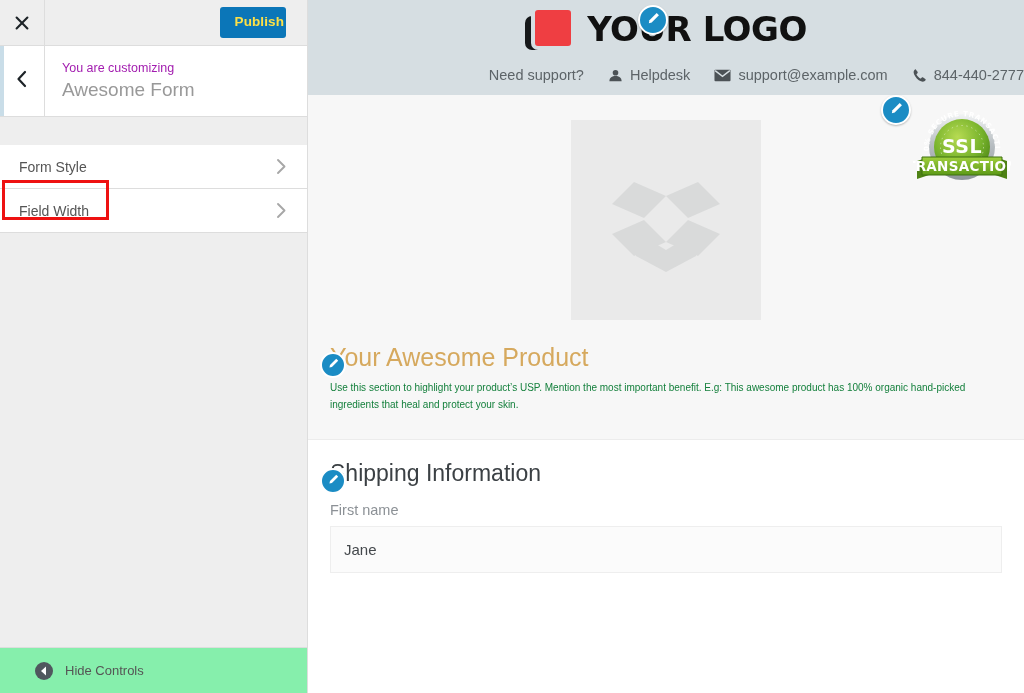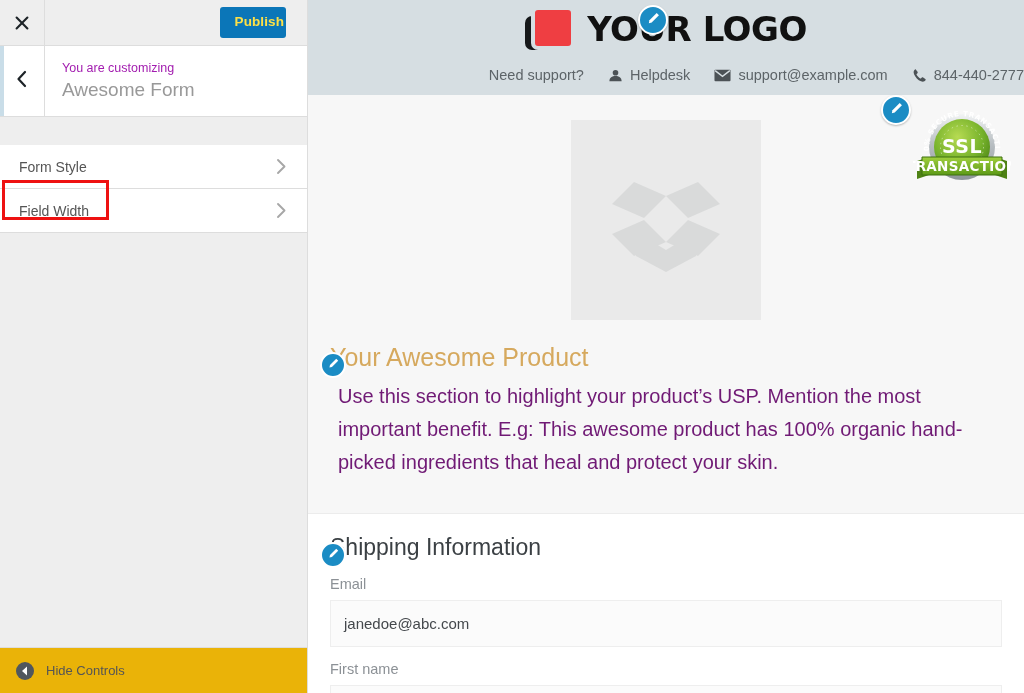--- a/index.html
+++ b/index.html
@@ -90,24 +90,24 @@
     position:absolute;
     left:2px;top:180px;width:107px;height:40px;
     border:3px solid #ee1111;
     box-sizing:border-box;
     pointer-events:none;
     z-index:20;
   }
 
   .sidebar-spacer{flex:1 1 auto;background:#eeeeee;}
   .hide-controls{
-    height:46px;background:#eab308;
+    height:46px;background:#86efac;
     border-top:1px solid #dddddd;
     display:flex;align-items:center;
-    padding-left:16px;cursor:pointer;box-sizing:border-box;
+    padding-left:35px;cursor:pointer;box-sizing:border-box;
   }
   .hide-controls .hc-icon{margin-right:12px;display:flex;}
   .hide-controls .hc-label{font-size:13px;color:#555555;}
 
   
   .preview{
     flex:1 1 auto;height:693px;position:relative;
     background:#ffffff;overflow:hidden;
   }
   .site-header{
@@ -180,22 +180,22 @@
   .prod-img{
     width:190px;height:200px;margin:0 auto 22px auto;
     background:#eaeaea;display:flex;align-items:center;justify-content:center;
   }
   .prod-title-row{position:relative;display:flex;align-items:center;margin-bottom:8px;}
   .prod-title{
     font-size:25px;color:#d6a95e;font-weight:normal;line-height:1.2;
     margin:0;
   }
   .prod-desc{
-    font-size:20px;color:#701a75;line-height:1.65;
-    margin:8px;max-width:680px;
+    font-size:10px;color:#15803d;line-height:1.65;
+    margin:0;max-width:680px;
   }
 
   .ship-block{
     position:relative;
     padding:20px 22px 0 22px;
     background:#ffffff;
     border-top:1px solid #ececec;
     box-sizing:border-box;
   }
   .ship-title-row{position:relative;display:flex;align-items:center;margin-bottom:14px;}
@@ -416,24 +416,20 @@
         <div class="edit-pin-small pin-shipping">
           <span>
             <svg width="13" height="13" viewBox="0 0 16 16">
               <path d="M11.4 2.2 L13.8 4.6 L6.1 12.3 L3 13 L3.7 9.9 Z" fill="#ffffff"></path>
             </svg>
           </span>
         </div>
         <h2 class="ship-title">Shipping Information</h2>
       </div>
 
-      <div class="field">
-        <label class="field-label">Email</label>
-        <div class="field-input">janedoe@abc.com</div>
-      </div>
 
       <div class="field">
         <label class="field-label">First name</label>
         <div class="field-input">Jane</div>
       </div>
     </div>
 
   </div>
 </div>
 

